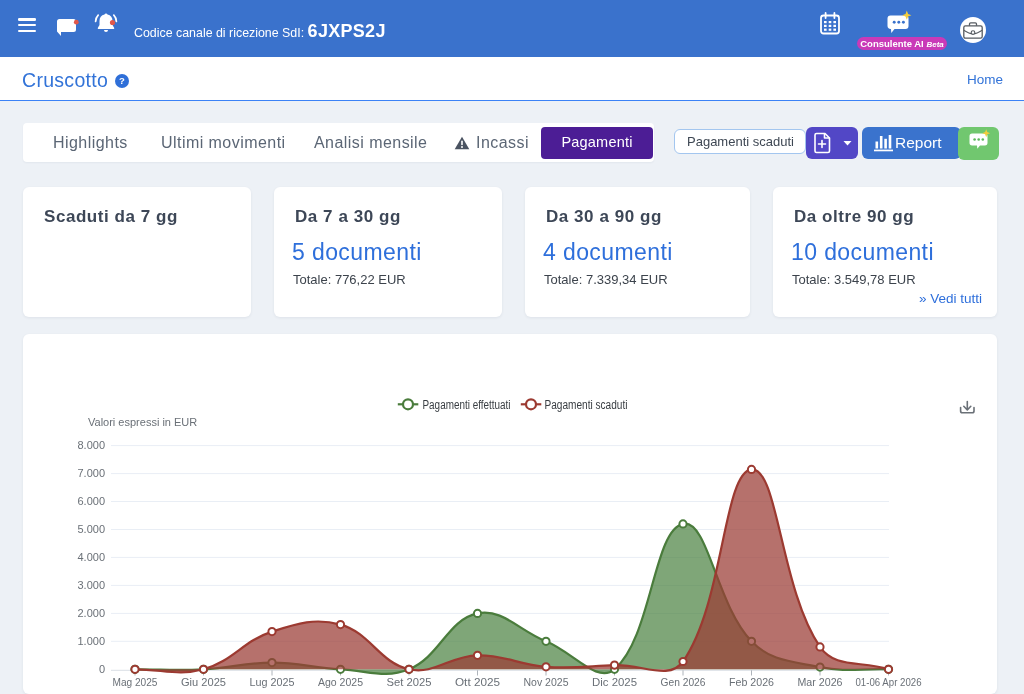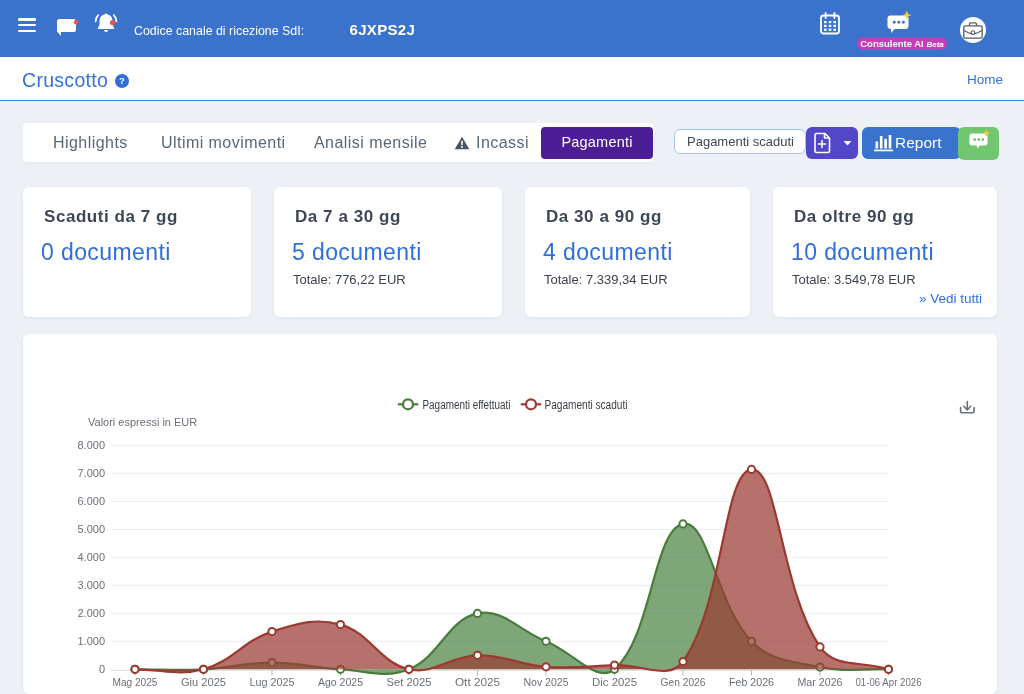--- a/index.html
+++ b/index.html
@@ -4,21 +4,21 @@
 <style>
 * { margin:0; padding:0; box-sizing:border-box; }
 html,body { width:1024px; height:694px; overflow:hidden; }
 body { font-family:"Liberation Sans", sans-serif; background:#edf1f6; position:relative; }
 .abs { position:absolute; }
 
 
 #header { position:absolute; left:0; top:0; width:1024px; height:57px; background:#3a72cc; }
 .hline { position:absolute; left:18px; width:18px; height:2.4px; border-radius:1.2px; background:#fff; }
 #hdrtext { position:absolute; left:134px; top:20.5px; font-size:12.4px; color:#fff; letter-spacing:0px; }
-#hdrtext b { font-size:15px; letter-spacing:0.3px;margin-left:42px; }
+#hdrtext b { font-size:18px; letter-spacing:0.3px; }
 #aipill { position:absolute; left:857px; top:37px; width:90px; height:12.5px; border-radius:6.5px; background:#c93ab8; color:#fff; font-size:9.5px; font-weight:bold; text-align:center; line-height:13px; }
 #aipill i { font-size:8px; font-weight:700; }
 #bcircle { position:absolute; left:960px; top:17px; width:26px; height:26px; border-radius:50%; background:#fff; }
 
 
 #crumb { position:absolute; left:0; top:57px; width:1024px; height:44px; background:#fff; border-bottom:1px solid #3b82f6; }
 #crumb .title { position:absolute; left:22px; top:12px; font-size:19.5px; color:#3273d8; letter-spacing:0.3px; }
 #qmark { position:absolute; left:115px; top:74px; width:14px; height:14px; border-radius:50%; background:#2f6fd8; color:#fff; font-size:9.5px; font-weight:bold; text-align:center; line-height:14px; }
 #home { position:absolute; right:21px; top:72px; font-size:13.5px; color:#3273d8; }
 
@@ -142,21 +142,20 @@
   <path d="M11.5 9.2 a2.6 2.6 0 0 1 2.6 -2.6 h12.8 a2.6 2.6 0 0 1 2.6 2.6 v6.6 a2.6 2.6 0 0 1 -2.6 2.6 h-4.9 l-2.7 3.4 l-0.3 -3.4 h-4.9 a2.6 2.6 0 0 1 -2.6 -2.6 Z" fill="#fff"></path>
   <circle cx="16.6" cy="12.5" r="1.3" fill="#5cb95c"></circle>
       <circle cx="20.7" cy="12.5" r="1.3" fill="#5cb95c"></circle>
       <circle cx="24.8" cy="12.5" r="1.3" fill="#5cb95c"></circle>
   <path d="M28.2 2.2 l1.1 2.9 l2.9 1.1 l-2.9 1.1 l-1.1 2.9 l-1.1 -2.9 l-2.9 -1.1 l2.9 -1.1 Z" fill="#f3cd3e"></path>
 </svg>
   </div>
 
 <div class="card" style="left:23px; width:228px;">
   <div class="ct">Scaduti da 7 gg</div>
-  <div class="cn">0 documenti</div>
 </div>
 <div class="card" style="left:274px; width:228px;">
   <div class="ct">Da 7 a 30 gg</div>
   <div class="cn">5 documenti</div>
   <div class="tot">Totale: 776,22 EUR</div>
 </div>
 <div class="card" style="left:525px; width:225px;">
   <div class="ct">Da 30 a 90 gg</div>
   <div class="cn">4 documenti</div>
   <div class="tot">Totale: 7.339,34 EUR</div>

